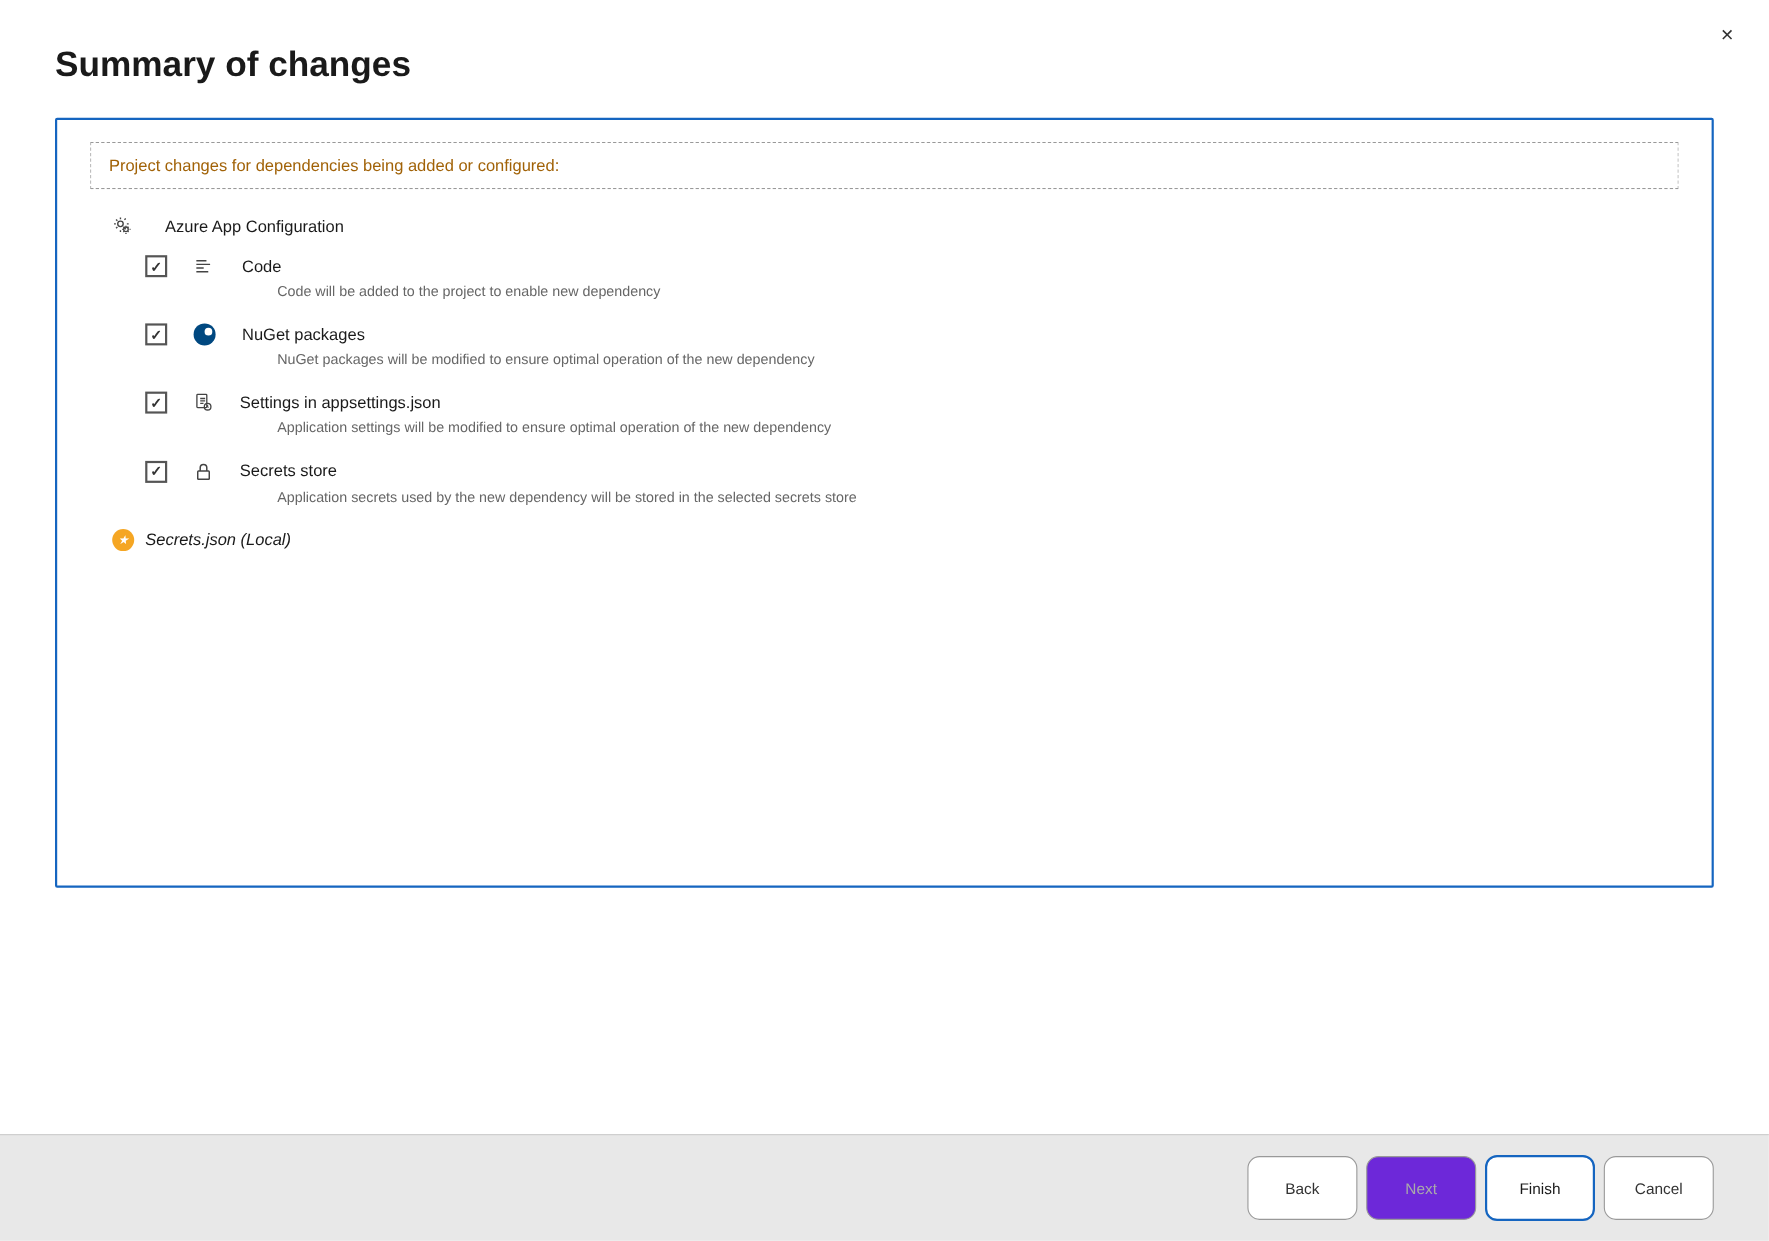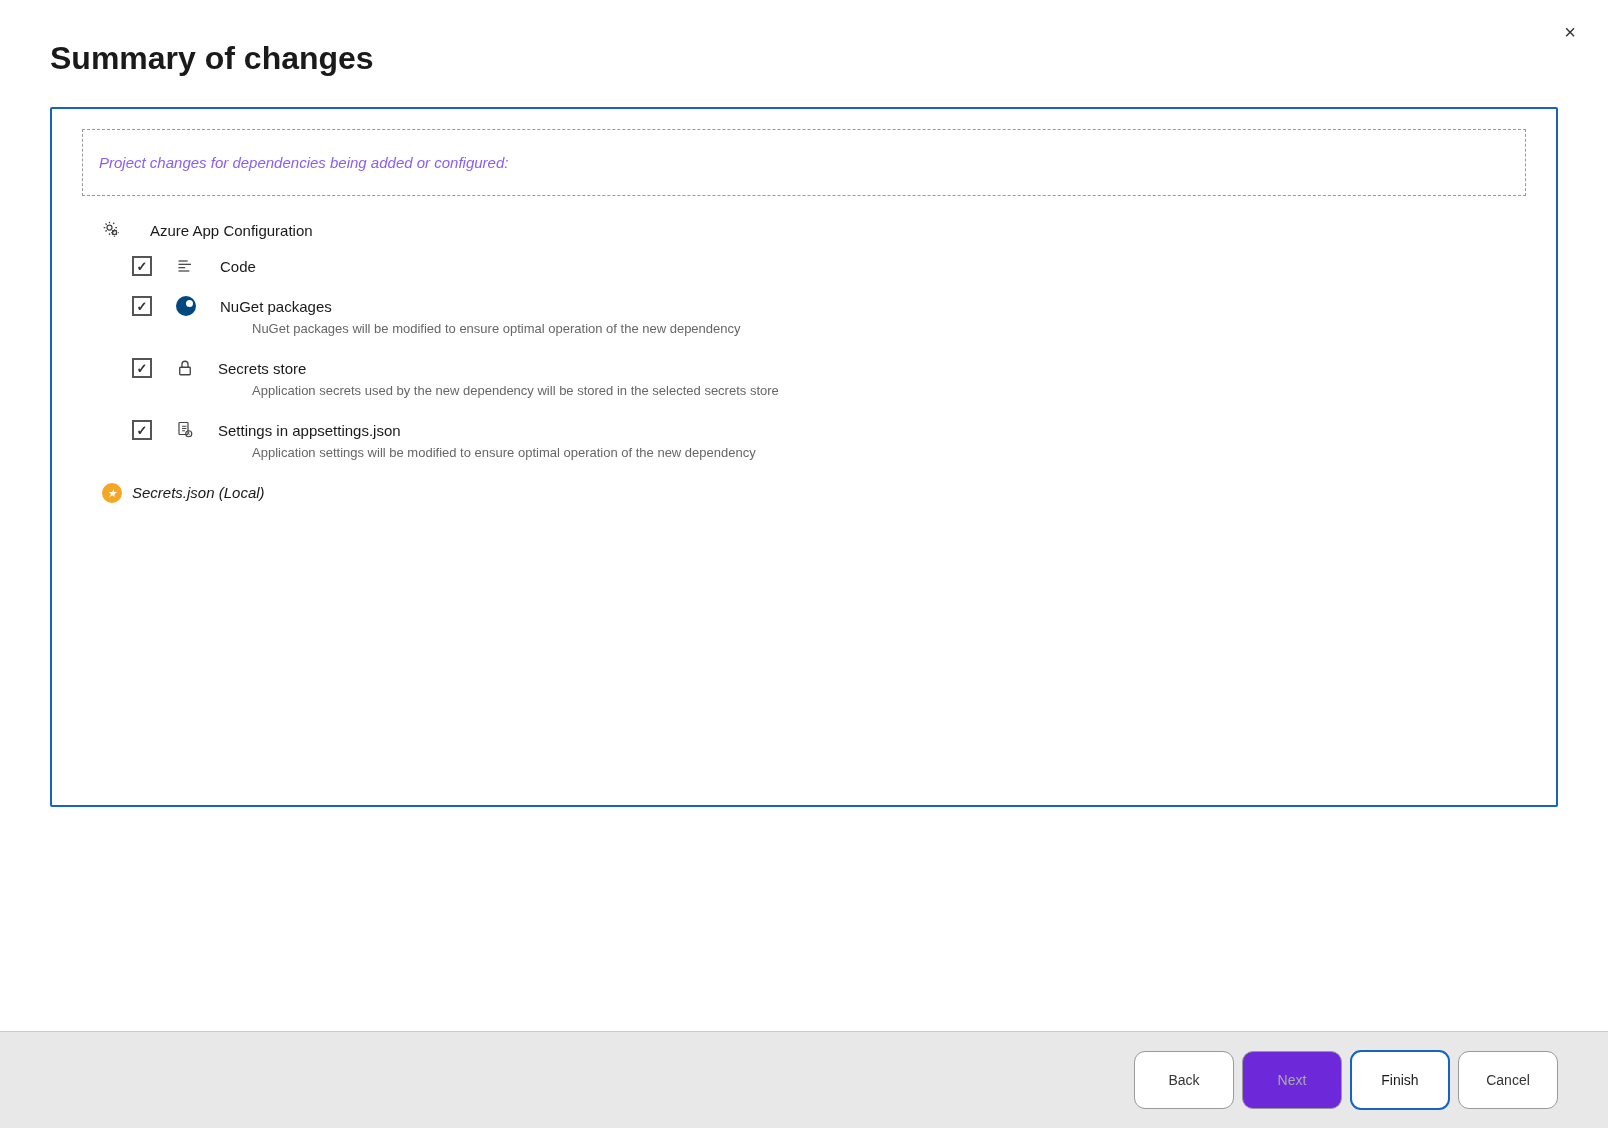--- a/index.html
+++ b/index.html
@@ -45,26 +45,25 @@
       overflow-y: auto;
     }
     .outer-box {
       border: 2px solid #1565c0;
       border-radius: 2px;
       padding: 20px 30px 40px 30px;
       min-height: 700px;
     }
     .section-header {
       border: 1.5px dashed #999;
-      padding: 24px 16px;
+      padding: 12px 16px;
       font-size: 15px;
-      color: #8b5cf6;
+      color: #a16207;
       margin-bottom: 24px;
       border-radius: 1px;
-      font-style: italic;
     }
     .dependency-group {
       padding-left: 20px;
     }
     .dependency-title {
       display: flex;
       align-items: center;
       gap: 28px;
       font-size: 15px;
       color: #1a1a1a;
@@ -232,59 +231,60 @@
               <div class="checkbox checkbox-checked"></div>
 
               <svg width="20" height="20" viewBox="0 0 24 24" fill="none" stroke="#444" stroke-width="1.5">
                 <line x1="3" y1="6" x2="14" y2="6"></line>
                 <line x1="3" y1="10" x2="18" y2="10"></line>
                 <line x1="3" y1="14" x2="11" y2="14"></line>
                 <line x1="3" y1="18" x2="16" y2="18"></line>
               </svg>
               <span class="item-label">Code</span>
             </div>
+            <div class="item-description">Code will be added to the project to enable new dependency</div>
           </div>
 
           <div class="change-item">
             <div class="item-row">
               <div class="checkbox checkbox-checked"></div>
               <span class="nuget-icon"></span>
               <span class="item-label">NuGet packages</span>
             </div>
             <div class="item-description">NuGet packages will be modified to ensure optimal operation of the new dependency</div>
-          </div>
-
-          <div class="change-item">
-            <div class="item-row">
-              <div class="checkbox checkbox-checked"></div>
-
-              <svg width="18" height="18" viewBox="0 0 24 24" fill="none" stroke="#444" stroke-width="1.8">
-                <rect x="5" y="11" width="14" height="10" rx="1"></rect>
-                <path d="M8 11V7a4 4 0 018 0v4"></path>
-              </svg>
-              <span class="item-label">Secrets store</span>
-            </div>
-            <div class="item-description">Application secrets used by the new dependency will be stored in the selected secrets store</div>
           </div>
 
           <div class="change-item">
             <div class="item-row">
               <div class="checkbox checkbox-checked"></div>
 
               <svg width="18" height="18" viewBox="0 0 24 24" fill="none" stroke="#444" stroke-width="1.6">
                 <rect x="4" y="2" width="12" height="16" rx="1"></rect>
                 <path d="M8 7h6M8 10h6M8 13h4"></path>
                 <circle cx="17" cy="17" r="4"></circle>
                 <path d="M17 15v2l1 1" stroke-width="1.3"></path>
               </svg>
               <span class="item-label">Settings in appsettings.json</span>
             </div>
             <div class="item-description">Application settings will be modified to ensure optimal operation of the new dependency</div>
           </div>
 
+          <div class="change-item">
+            <div class="item-row">
+              <div class="checkbox checkbox-checked"></div>
+
+              <svg width="18" height="18" viewBox="0 0 24 24" fill="none" stroke="#444" stroke-width="1.8">
+                <rect x="5" y="11" width="14" height="10" rx="1"></rect>
+                <path d="M8 11V7a4 4 0 018 0v4"></path>
+              </svg>
+              <span class="item-label">Secrets store</span>
+            </div>
+            <div class="item-description">Application secrets used by the new dependency will be stored in the selected secrets store</div>
+          </div>
+
         </div>
 
         <div class="secrets-json-item">
           <span class="secrets-file-icon"></span>
           <span class="secrets-label">Secrets.json (Local)</span>
         </div>
 
       </div>
     </div>
   </div>

